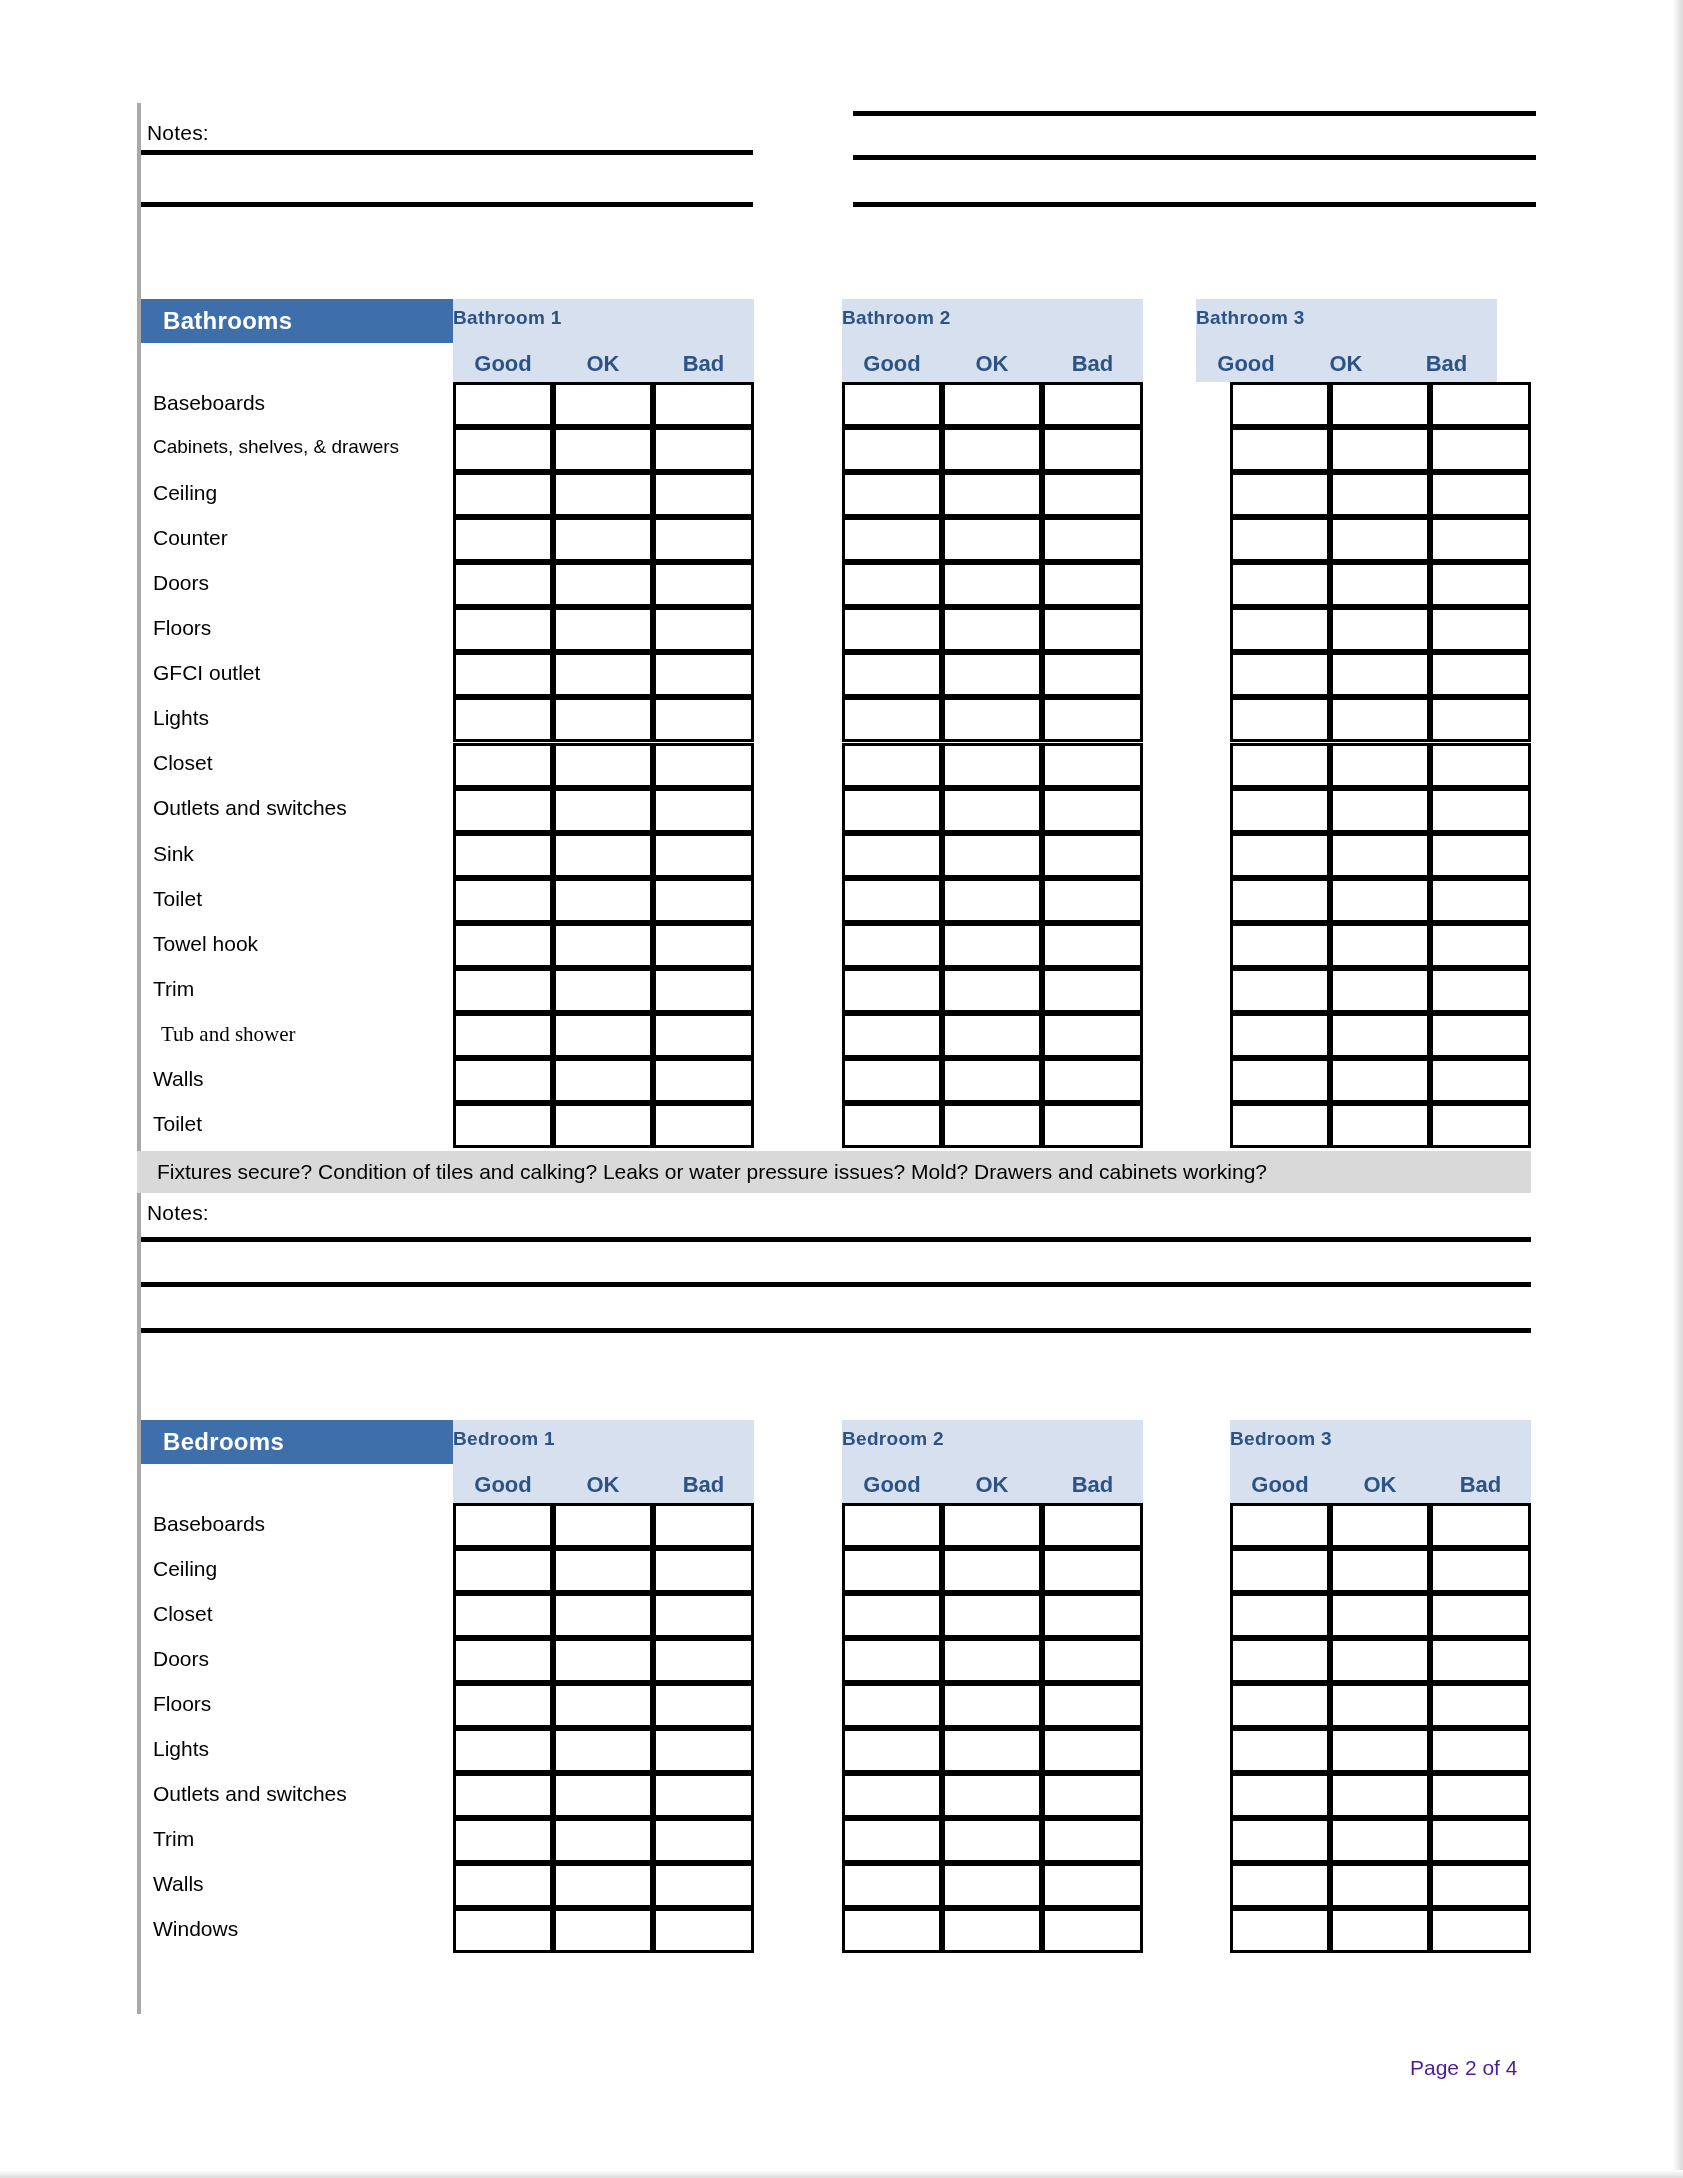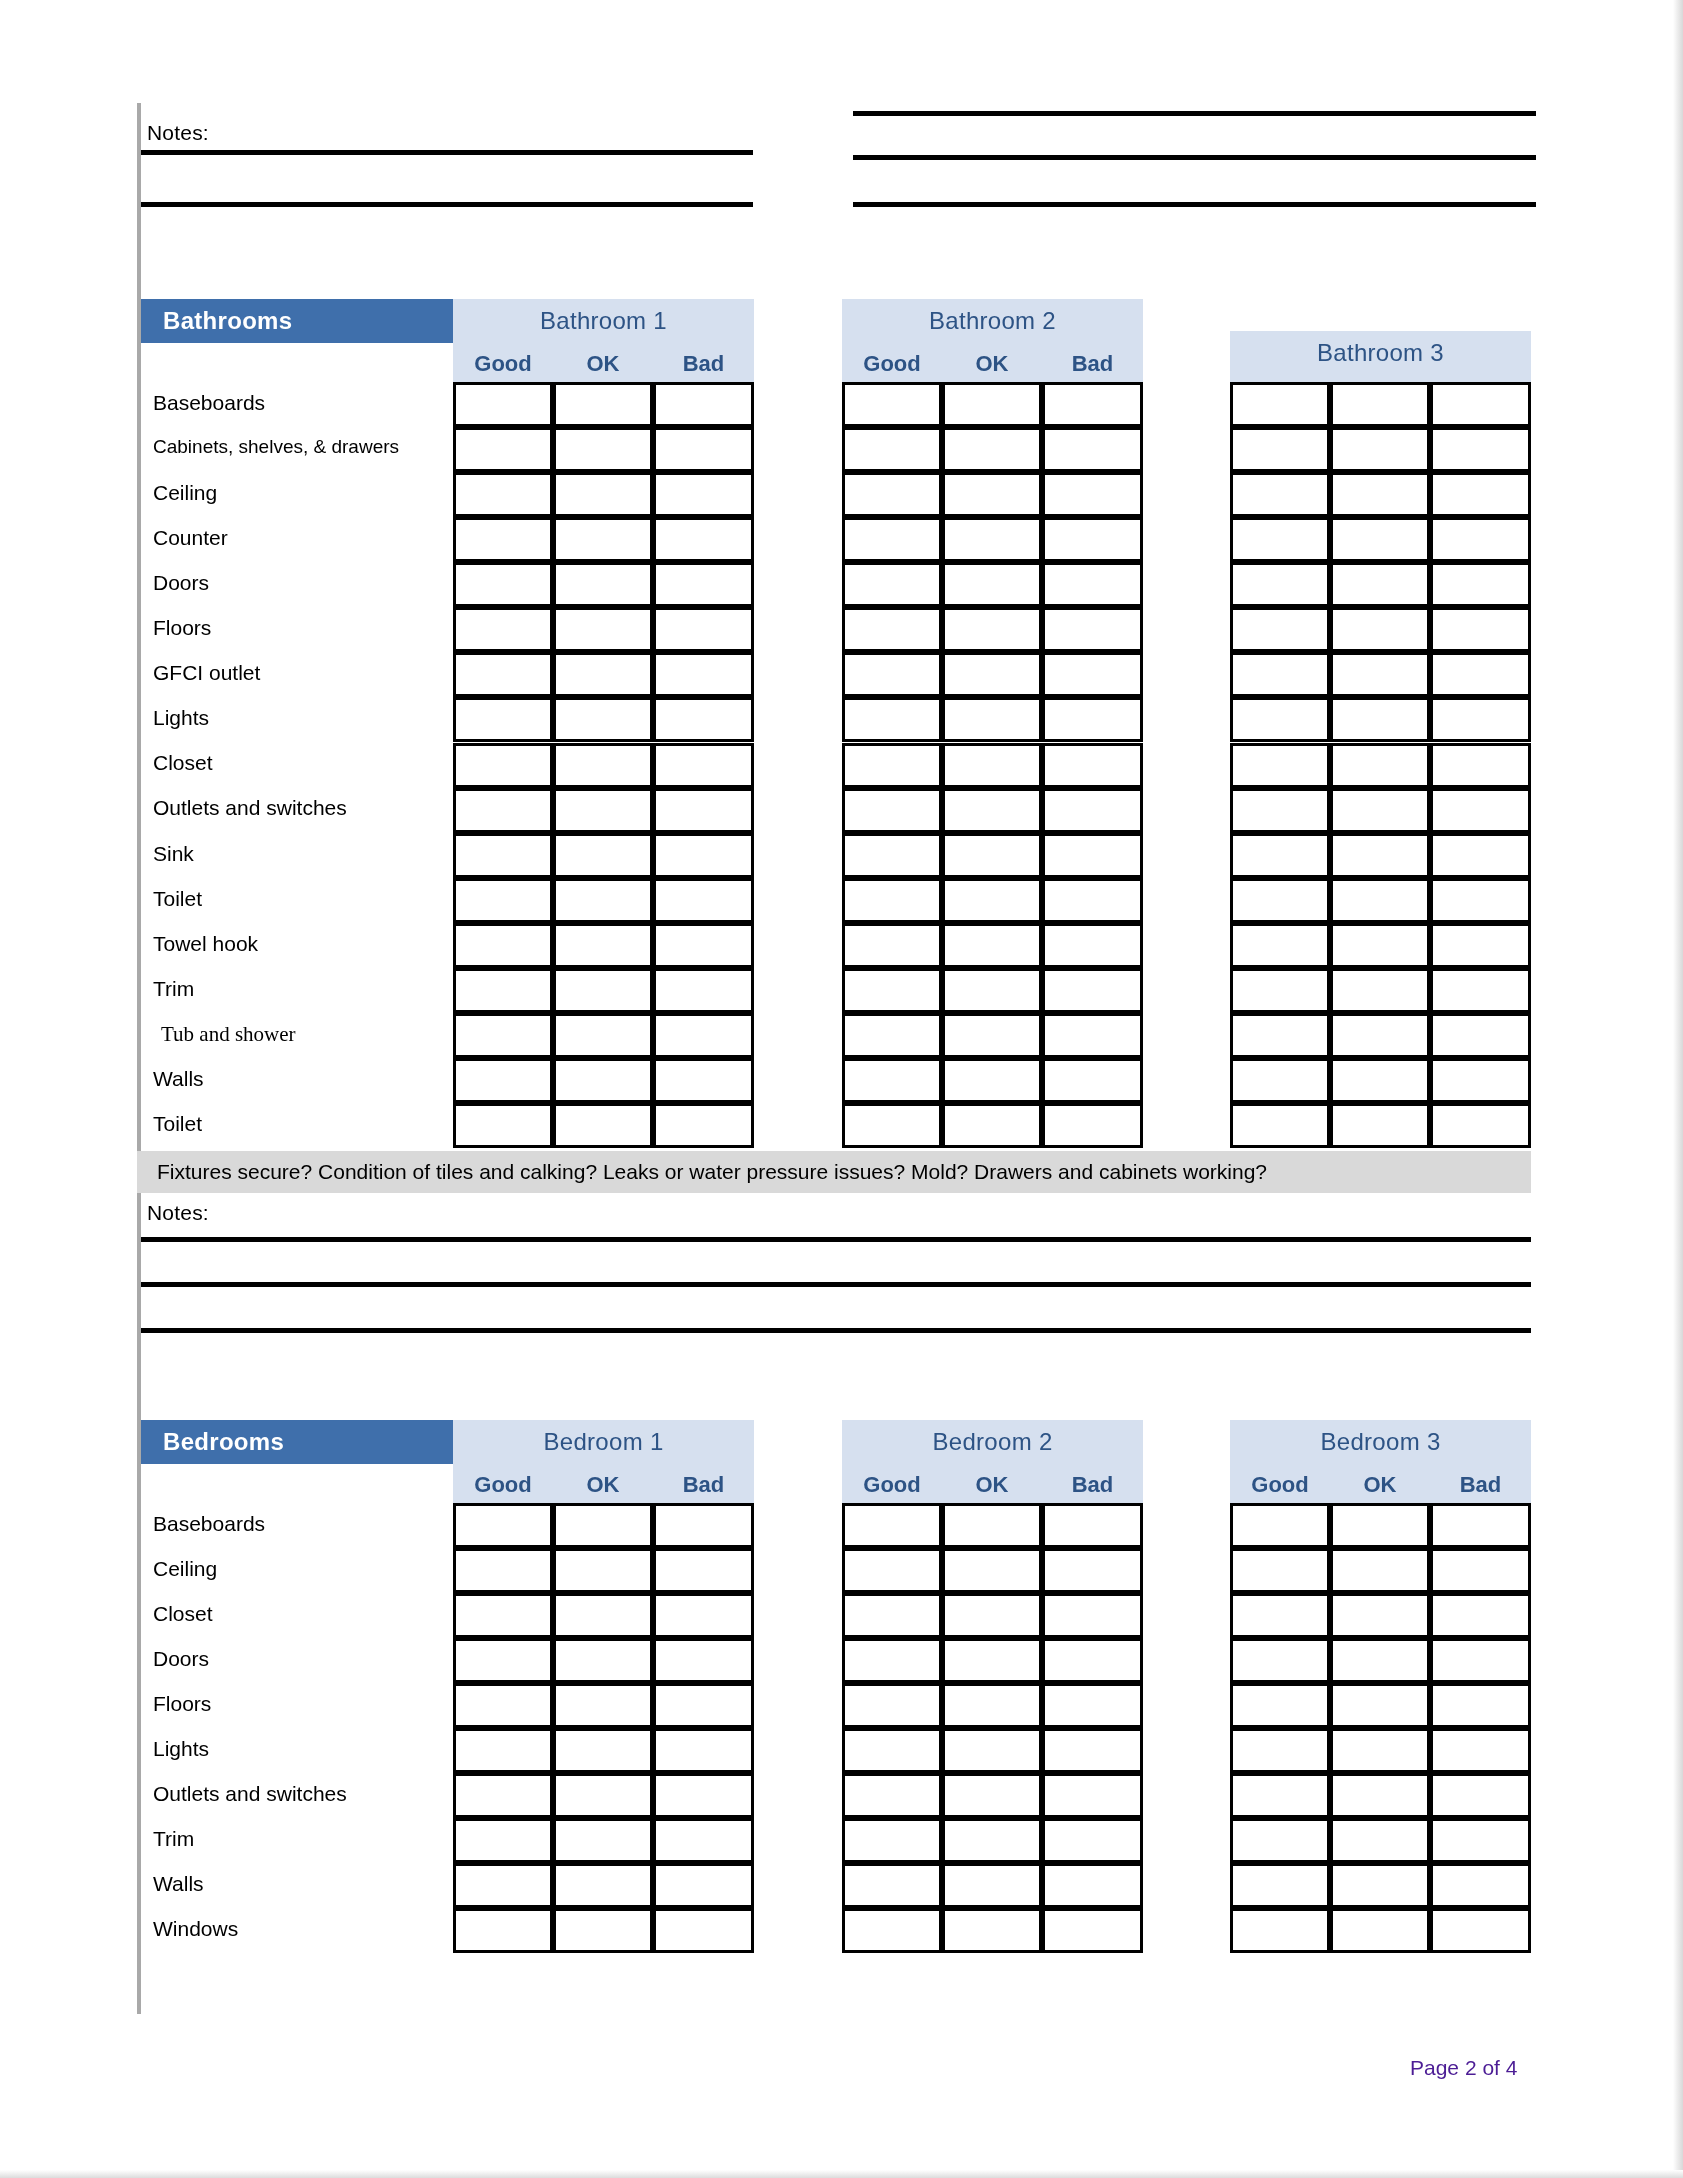--- a/index.html
+++ b/index.html
@@ -82,23 +82,23 @@
   .room-head {
     position: absolute;
     background: #d6e0ef;
     box-sizing: border-box;
   }
   .room-head .room-name {
     position: absolute;
     left: 0;
     top: 8px;
     width: 100%;
-    text-align: center;
-    font-size: 24px;
-    font-weight: normal;
+    text-align: left;
+    font-size: 19px;
+    font-weight: bold;
     color: #2d5385;
     letter-spacing: 0.3px;
   }
   .room-head .grade {
     position: absolute;
     top: 52px;
     font-size: 22px;
     font-weight: bold;
     color: #2d5385;
     text-align: center;
@@ -166,21 +166,21 @@
     <div class="grade" style="left:200px; width:101px;">Bad</div>
   </div>
 
   <div class="room-head" style="left:842px; top:299px; width:301px; height:83px;">
     <div class="room-name">Bathroom 2</div>
     <div class="grade" style="left:0px;   width:100px;">Good</div>
     <div class="grade" style="left:100px; width:100px;">OK</div>
     <div class="grade" style="left:200px; width:101px;">Bad</div>
   </div>
 
-  <div class="room-head" style="left:1230px; top:299px; width:301px; height:83px;margin-top:32px;">
+  <div class="room-head" style="left:1196px; top:299px; width:301px; height:83px;">
     <div class="room-name">Bathroom 3</div>
     <div class="grade" style="left:0px;   width:100px;">Good</div>
     <div class="grade" style="left:100px; width:100px;">OK</div>
     <div class="grade" style="left:200px; width:101px;">Bad</div>
   </div>
 
   <div id="bathrooms-body">
       <div class="row-label" style="left: 153px; top: 391px; width: 297px;">Baseboards</div>
       <div class="cb" style="left: 453px; top: 382px; width: 100px; height: 45px;"></div>
       <div class="cb" style="left: 553px; top: 382px; width: 100px; height: 45px;"></div>

